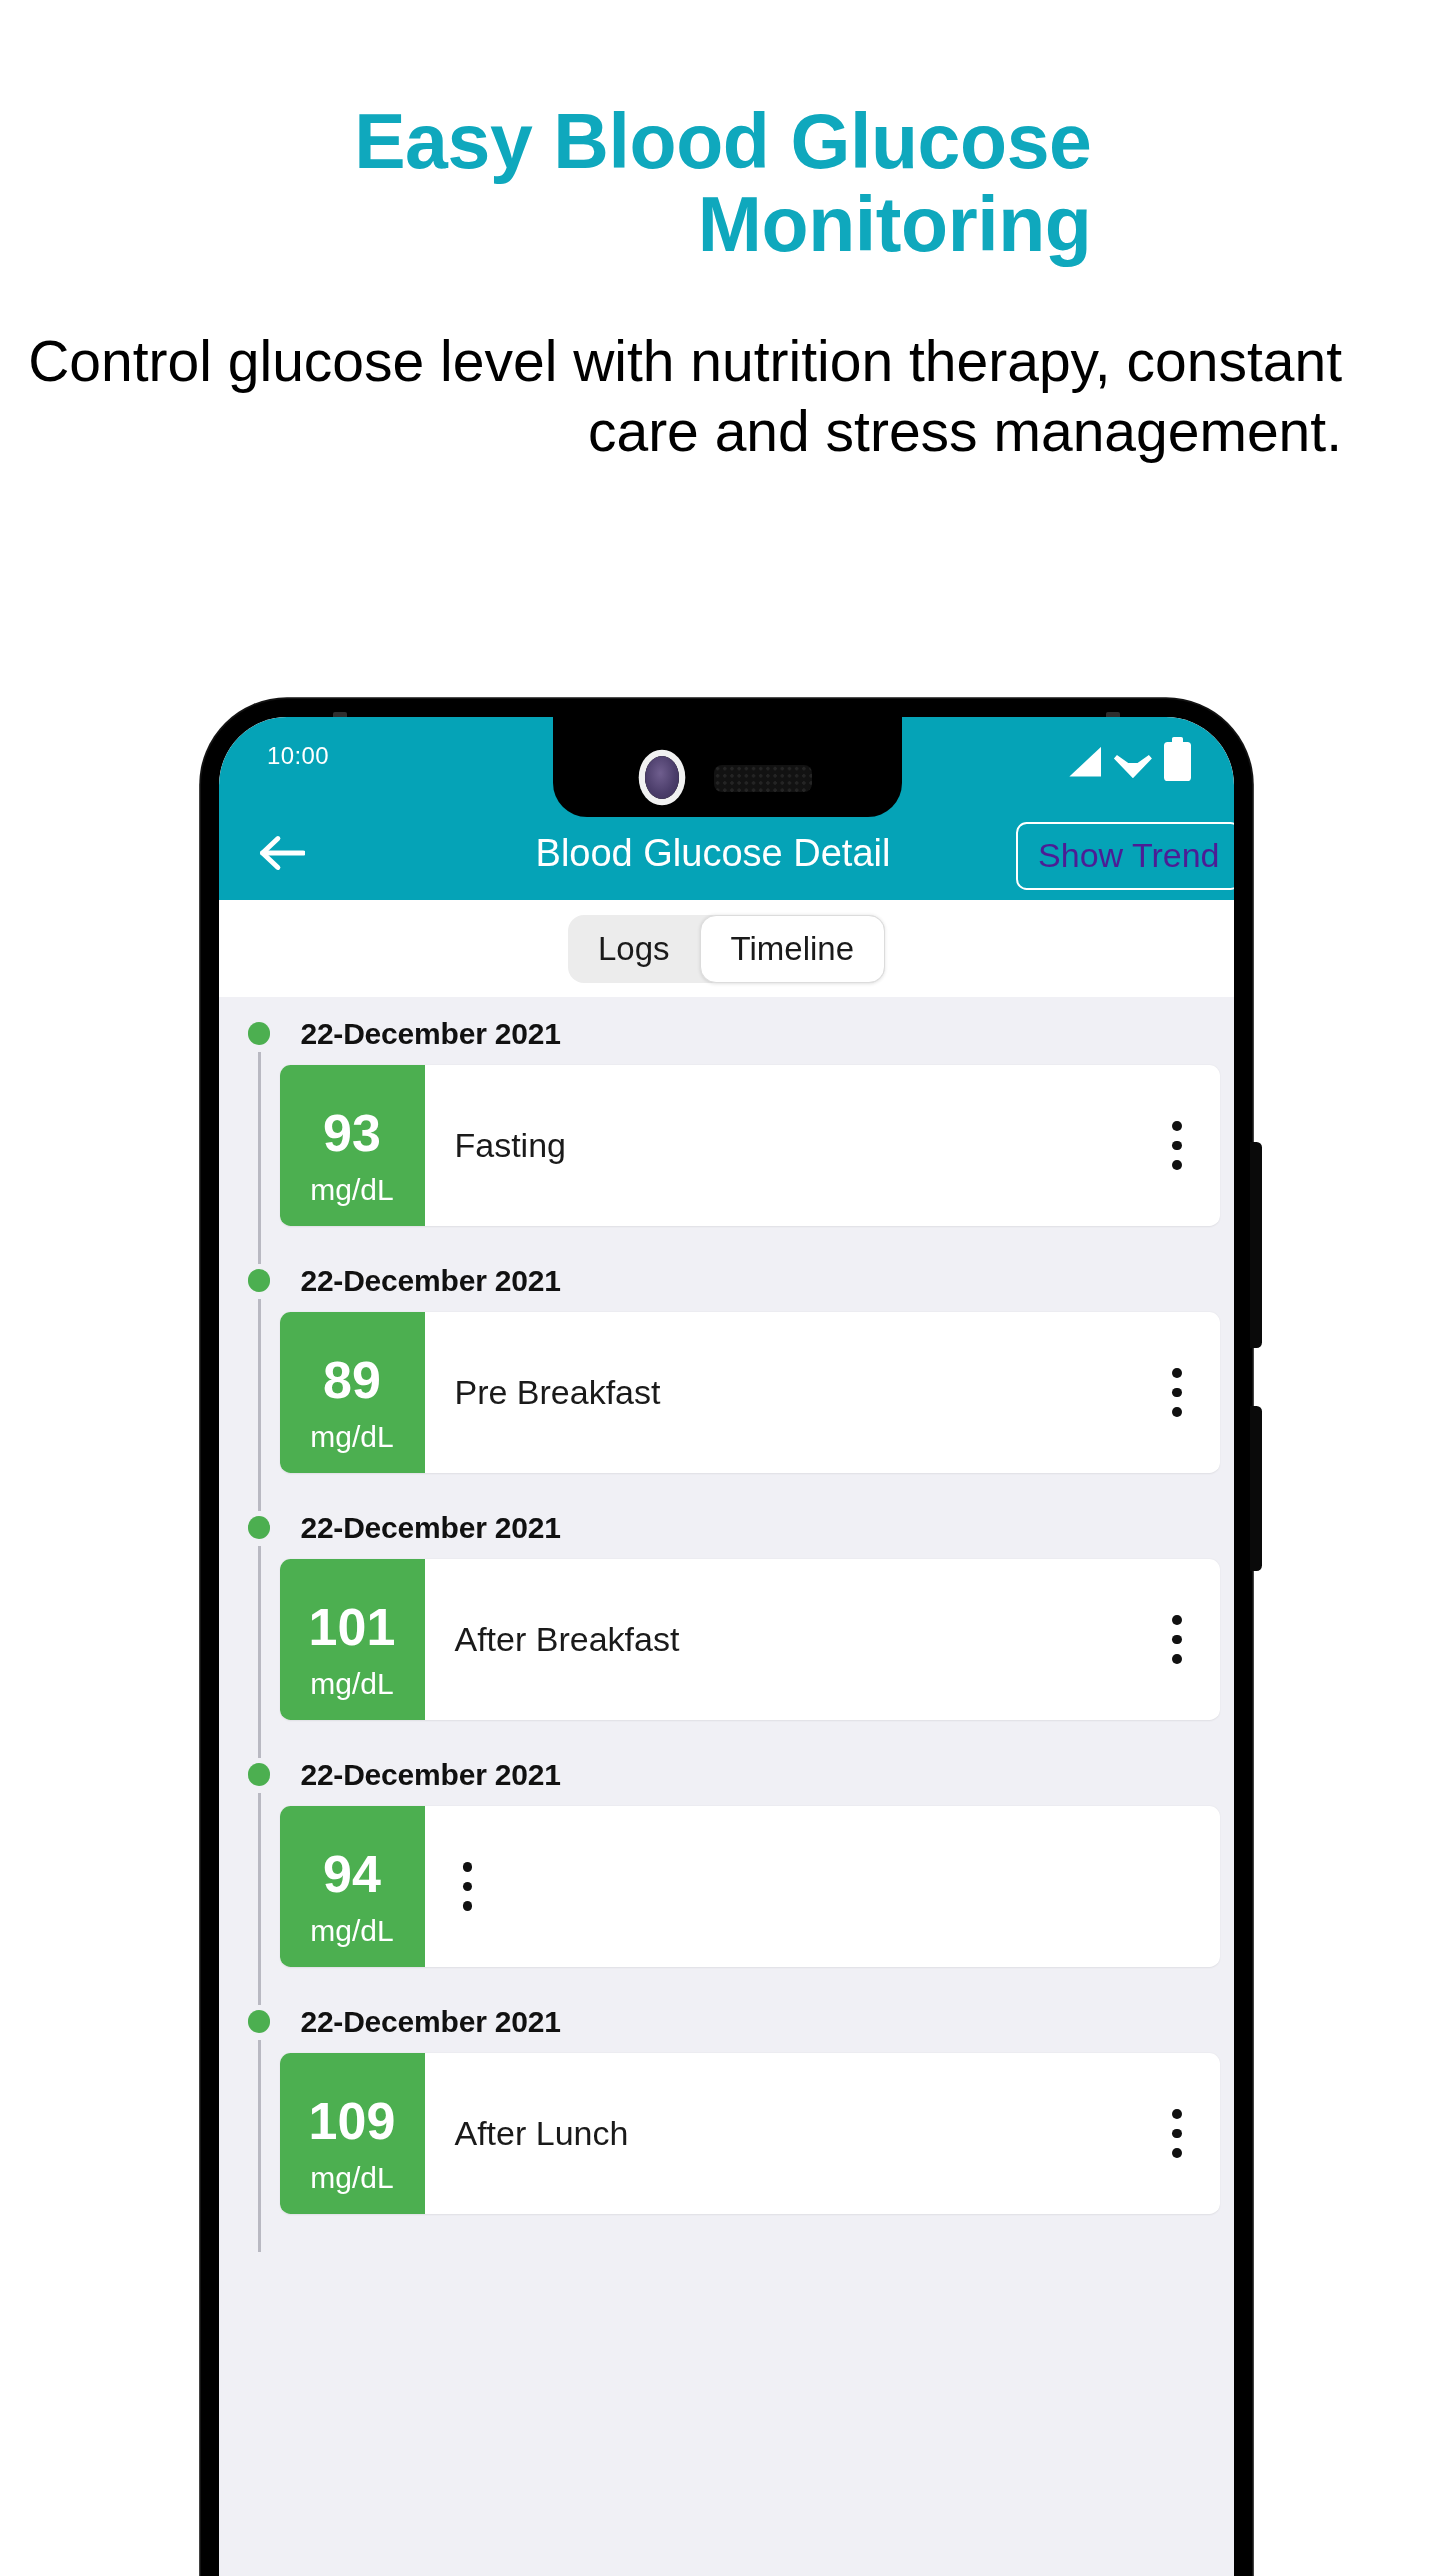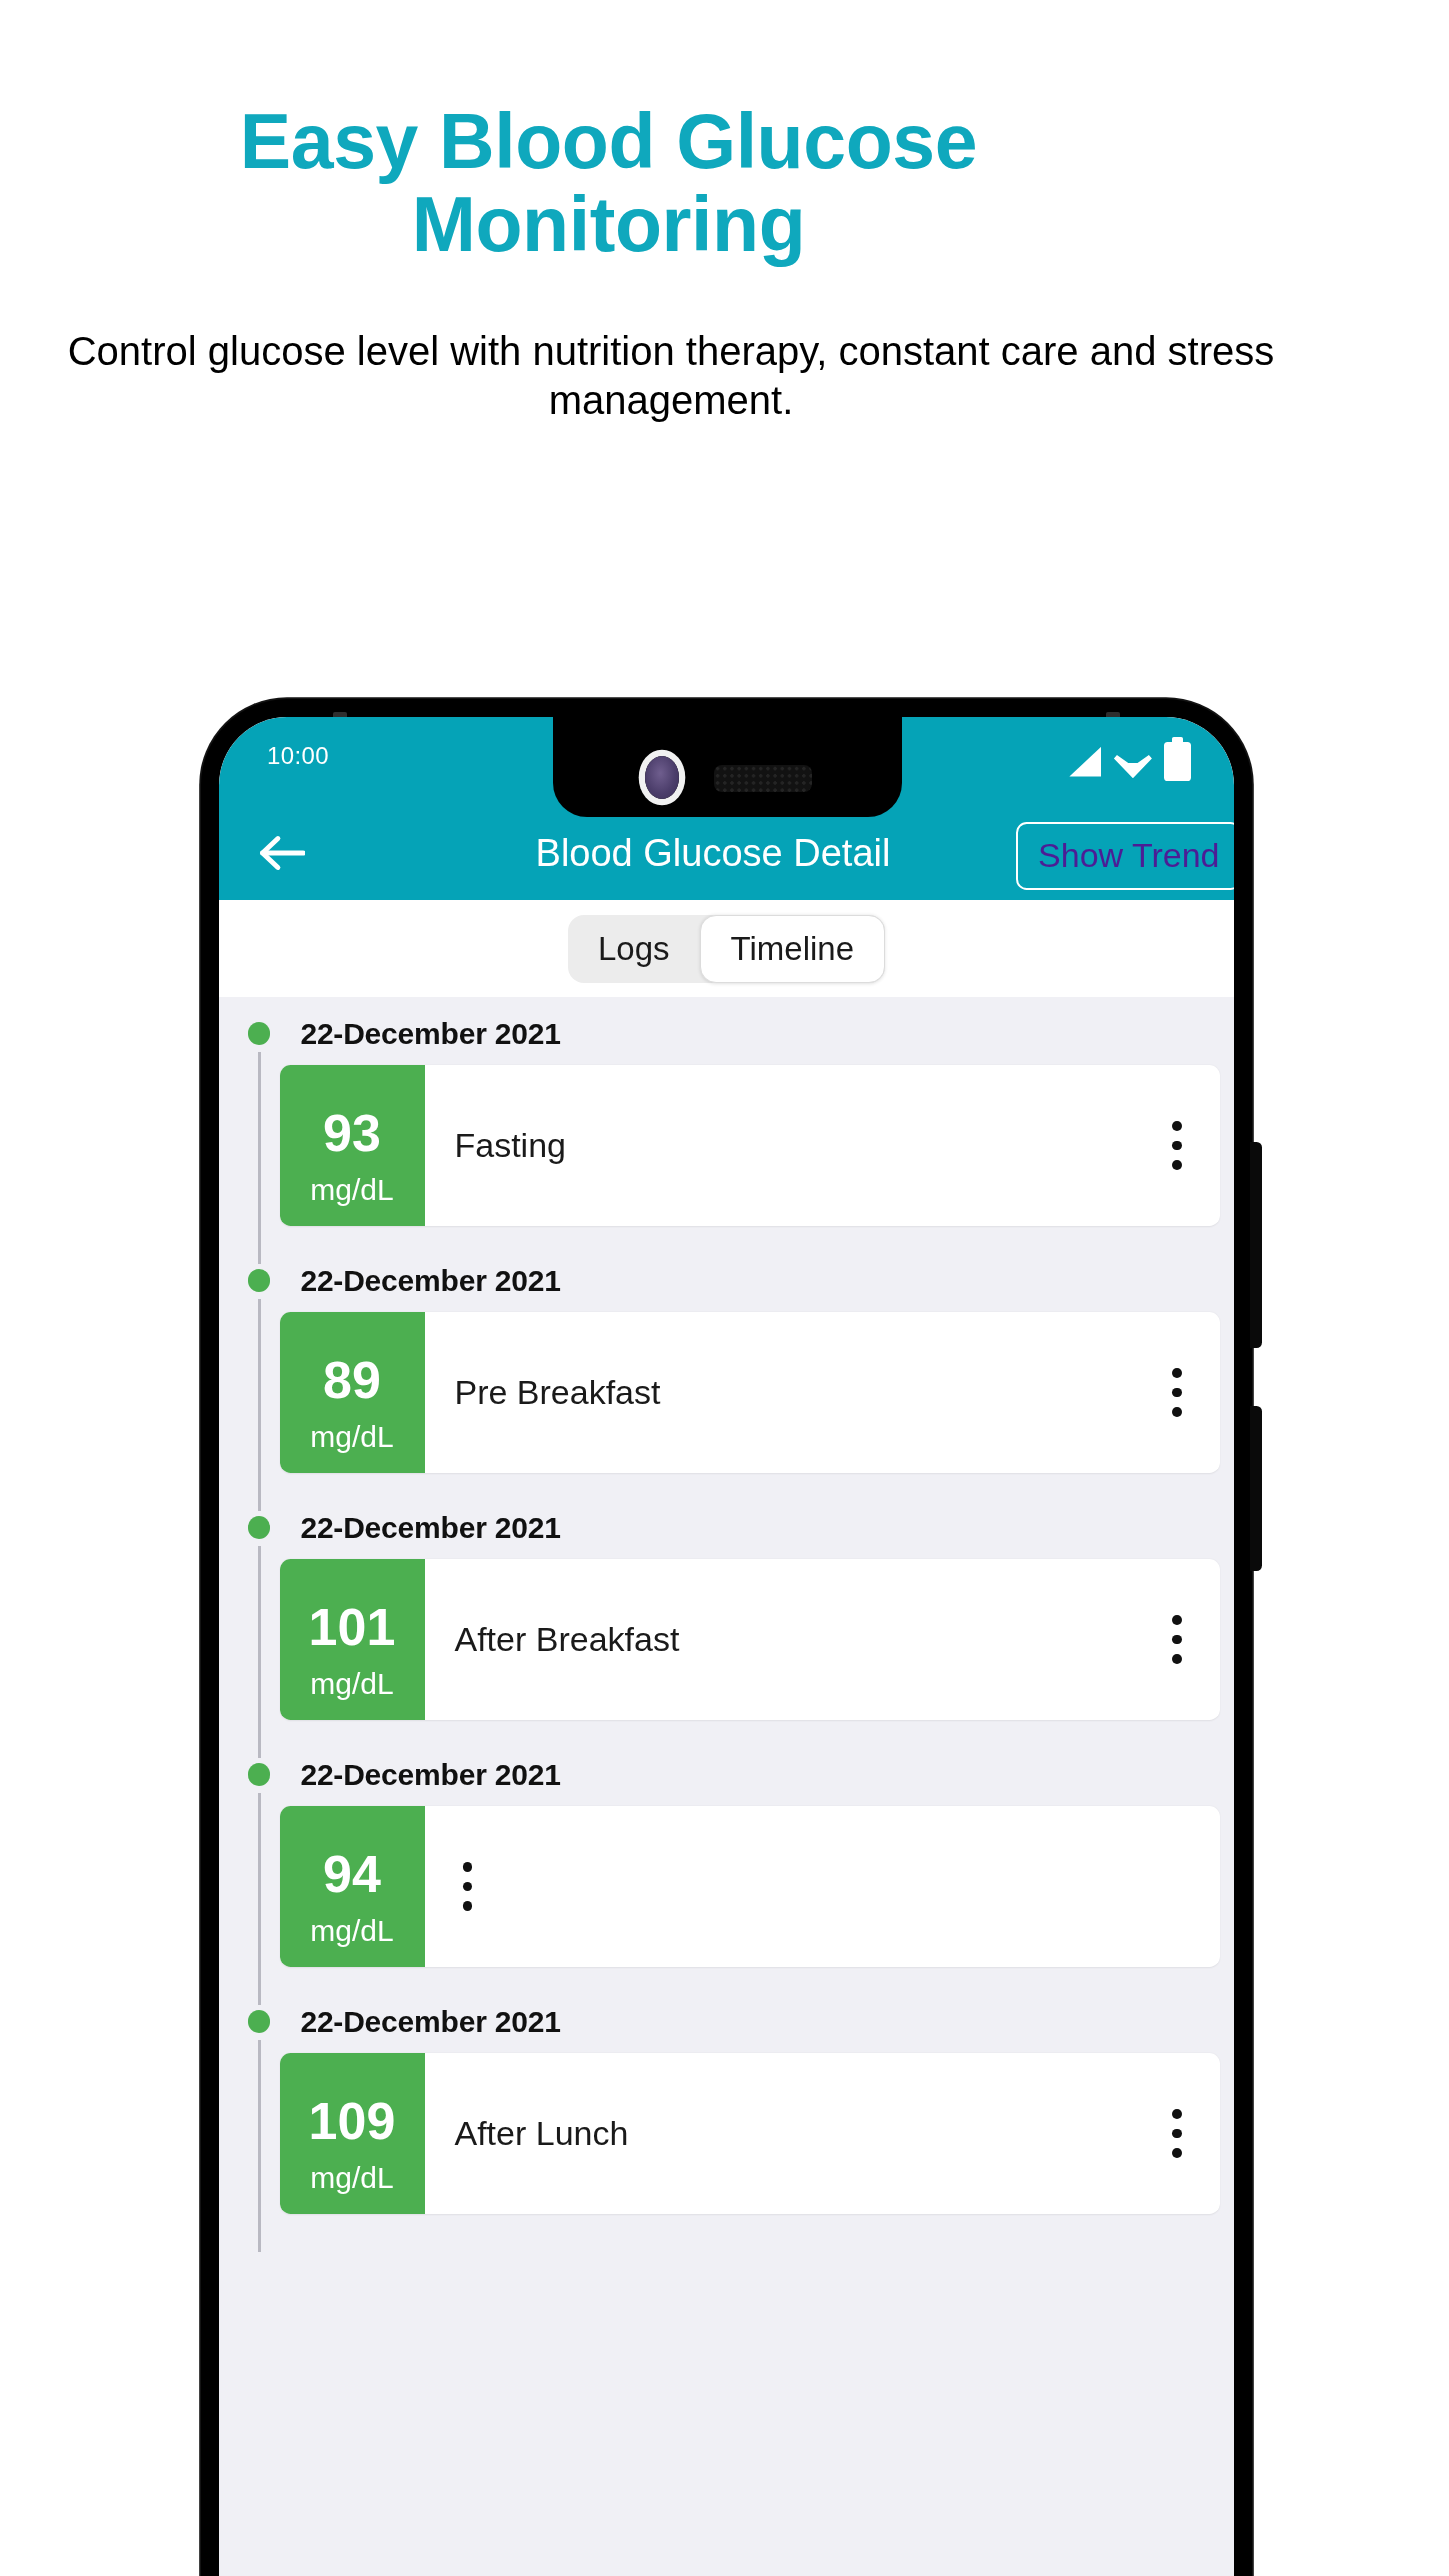--- a/index.html
+++ b/index.html
@@ -14,38 +14,38 @@
     overflow: hidden;
     font-family: "Liberation Sans", sans-serif;
     -webkit-font-smoothing: antialiased;
   }
 
   
   .promo {
     position: absolute;
     top: 0; left: 0;
     width: 1217px;
-    text-align: center;
+    text-align: right;
   }
   .promo-headline {
     margin: 0;
     padding-top: 100px;
     font-size: 77px;
     line-height: 1.08;
     font-weight: bold;
     color: #0FA8BD;
     letter-spacing: -0.4px;
     width: 966px;
     margin-left: auto;
     margin-right: auto;
   }
   .promo-sub {
     margin: 0;
     padding-top: 61px;
-    font-size: 40px;
+    font-size: 57px;
     line-height: 1.22;
     font-weight: normal;
     color: #000000;
     width: 1342px;
     margin-left: auto;
     margin-right: auto;
   }
 
   
   .phone {

